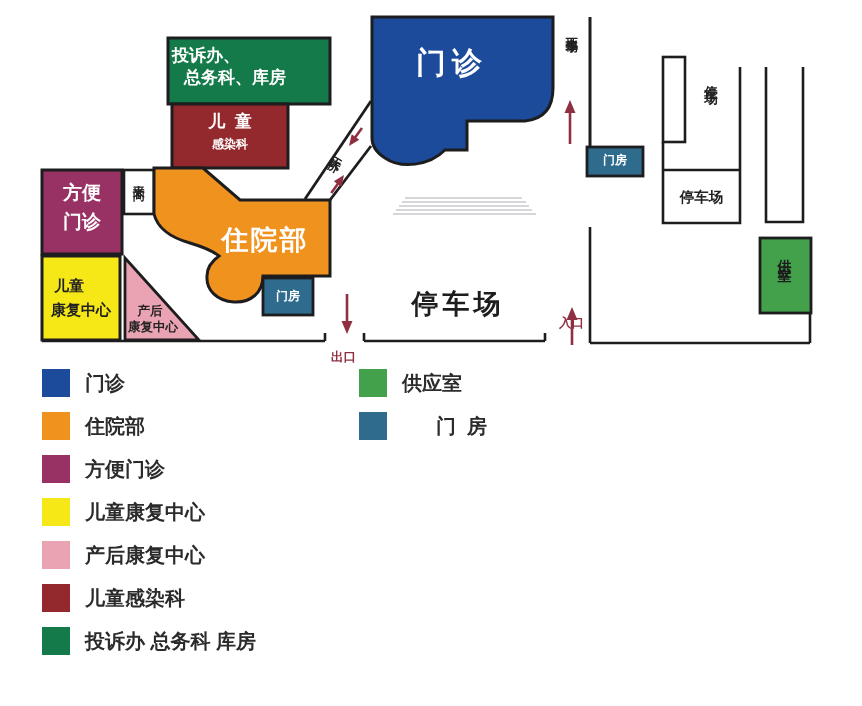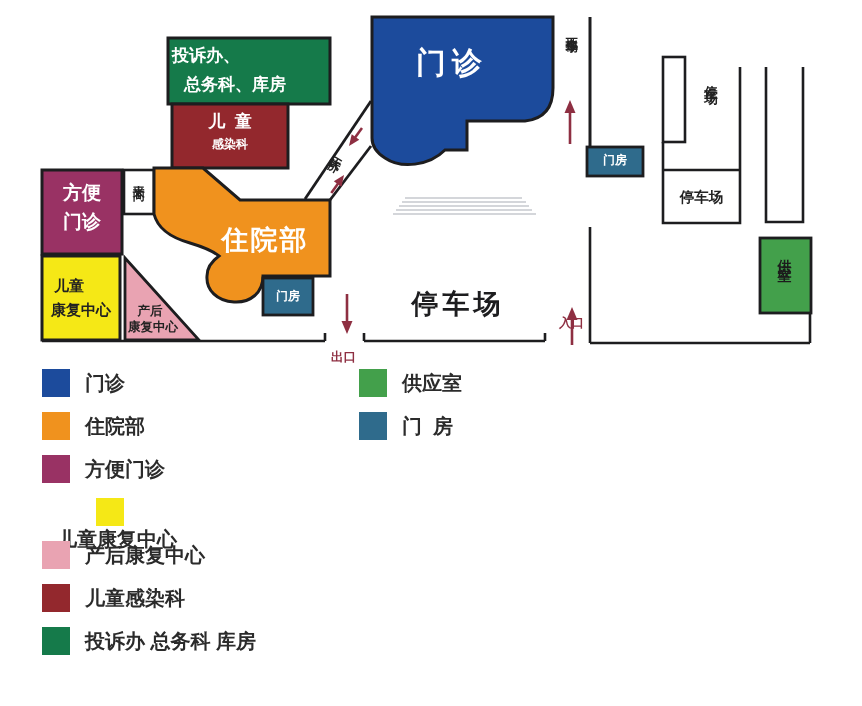--- a/index.html
+++ b/index.html
@@ -69,21 +69,21 @@
       <polygon points="0,0 -5.5,13 5.5,13" fill="#8e2f42"></polygon>
       <line x1="0" y1="10" x2="0" y2="26" stroke="#8e2f42" stroke-width="3"></line>
     </g>
     <g transform="translate(349,146) rotate(216) scale(0.85)">
       <polygon points="0,0 -5.5,13 5.5,13" fill="#8e2f42"></polygon>
       <line x1="0" y1="10" x2="0" y2="26" stroke="#8e2f42" stroke-width="3"></line>
     </g>
   </svg>
 
   <div class="t w" style="left:172px;top:46px;font-size:17px;">投诉办、</div>
-  <div class="t w" style="left:184px;top:76px;font-size:17px;font-family:Liberation Mono, monospace;">总务科、库房</div>
+  <div class="t w" style="left:184px;top:68px;font-size:17px;">总务科、库房</div>
 
   <div class="t w tc" style="left:172px;top:112px;width:116px;font-size:17px;text-align:center;">儿  童</div>
   <div class="t w tc" style="left:172px;top:138px;width:116px;font-size:12px;">感染科</div>
 
   <div class="t vert" style="left:131px;top:175px;font-size:12px;color:#222;font-weight:600;letter-spacing:2px;">太平间</div>
 
   <div class="t w tc" style="left:42px;top:182px;width:80px;font-size:19px;text-align:center;">方便</div>
   <div class="t w tc" style="left:42px;top:211px;width:80px;font-size:19px;">门诊</div>
 
   <div class="t b tc" style="left:42px;top:277px;width:54px;font-size:15px;">儿童</div>
@@ -119,38 +119,38 @@
     <div class="legend-label">门诊</div>
   </div>
   <div class="legend-row" style="left:42px;top:412px;">
     <div class="swatch" style="background: rgb(240, 146, 30);"></div>
     <div class="legend-label">住院部</div>
   </div>
   <div class="legend-row" style="left:42px;top:455px;">
     <div class="swatch" style="background: rgb(153, 50, 100);"></div>
     <div class="legend-label">方便门诊</div>
   </div>
-  <div class="legend-row" style="left:42px;top:498px;flex-direction:column;">
+  <div class="legend-row" style="left:42px;top:498px;">
     <div class="swatch" style="background: rgb(245, 232, 22);"></div>
     <div class="legend-label">儿童康复中心</div>
   </div>
   <div class="legend-row" style="left:42px;top:541px;">
     <div class="swatch" style="background: rgb(233, 163, 178);"></div>
     <div class="legend-label">产后康复中心</div>
   </div>
   <div class="legend-row" style="left:42px;top:584px;">
     <div class="swatch" style="background: rgb(147, 40, 45);"></div>
     <div class="legend-label">儿童感染科</div>
   </div>
   <div class="legend-row" style="left:42px;top:627px;">
     <div class="swatch" style="background: rgb(21, 122, 74);"></div>
     <div class="legend-label">投诉办 总务科 库房</div>
   </div>
   <div class="legend-row" style="left:359px;top:369px;">
     <div class="swatch" style="background: rgb(67, 160, 75);"></div>
     <div class="legend-label">供应室</div>
   </div>
-  <div class="legend-row" style="left:359px;top:412px;">
+  <div class="legend-row" style="left:359px;top:412px;gap:34px;">
     <div class="swatch" style="background: rgb(47, 107, 140);"></div>
     <div class="legend-label">门  房</div>
   </div>
 
 </div>
 
 </body></html>

